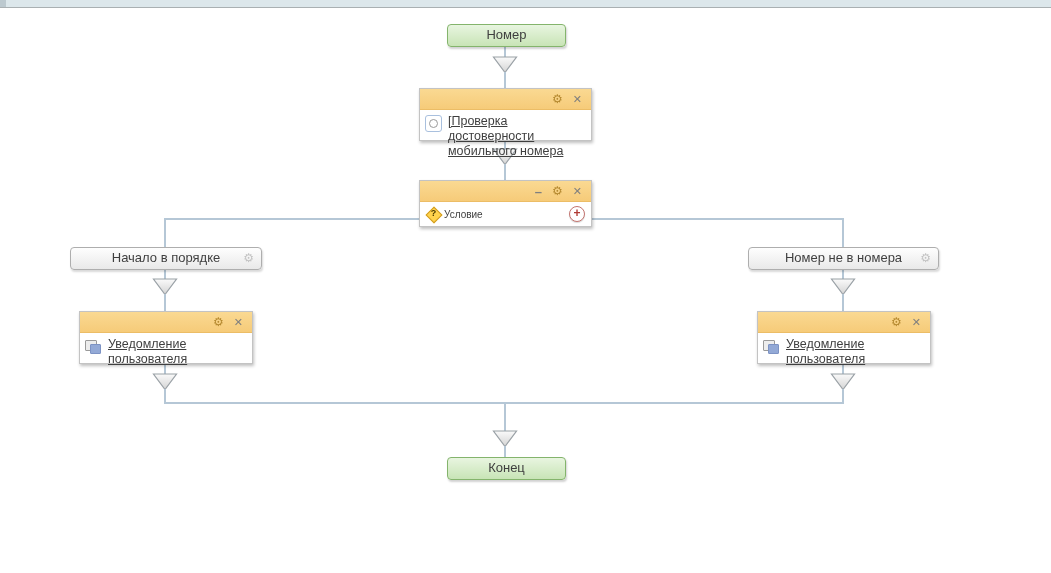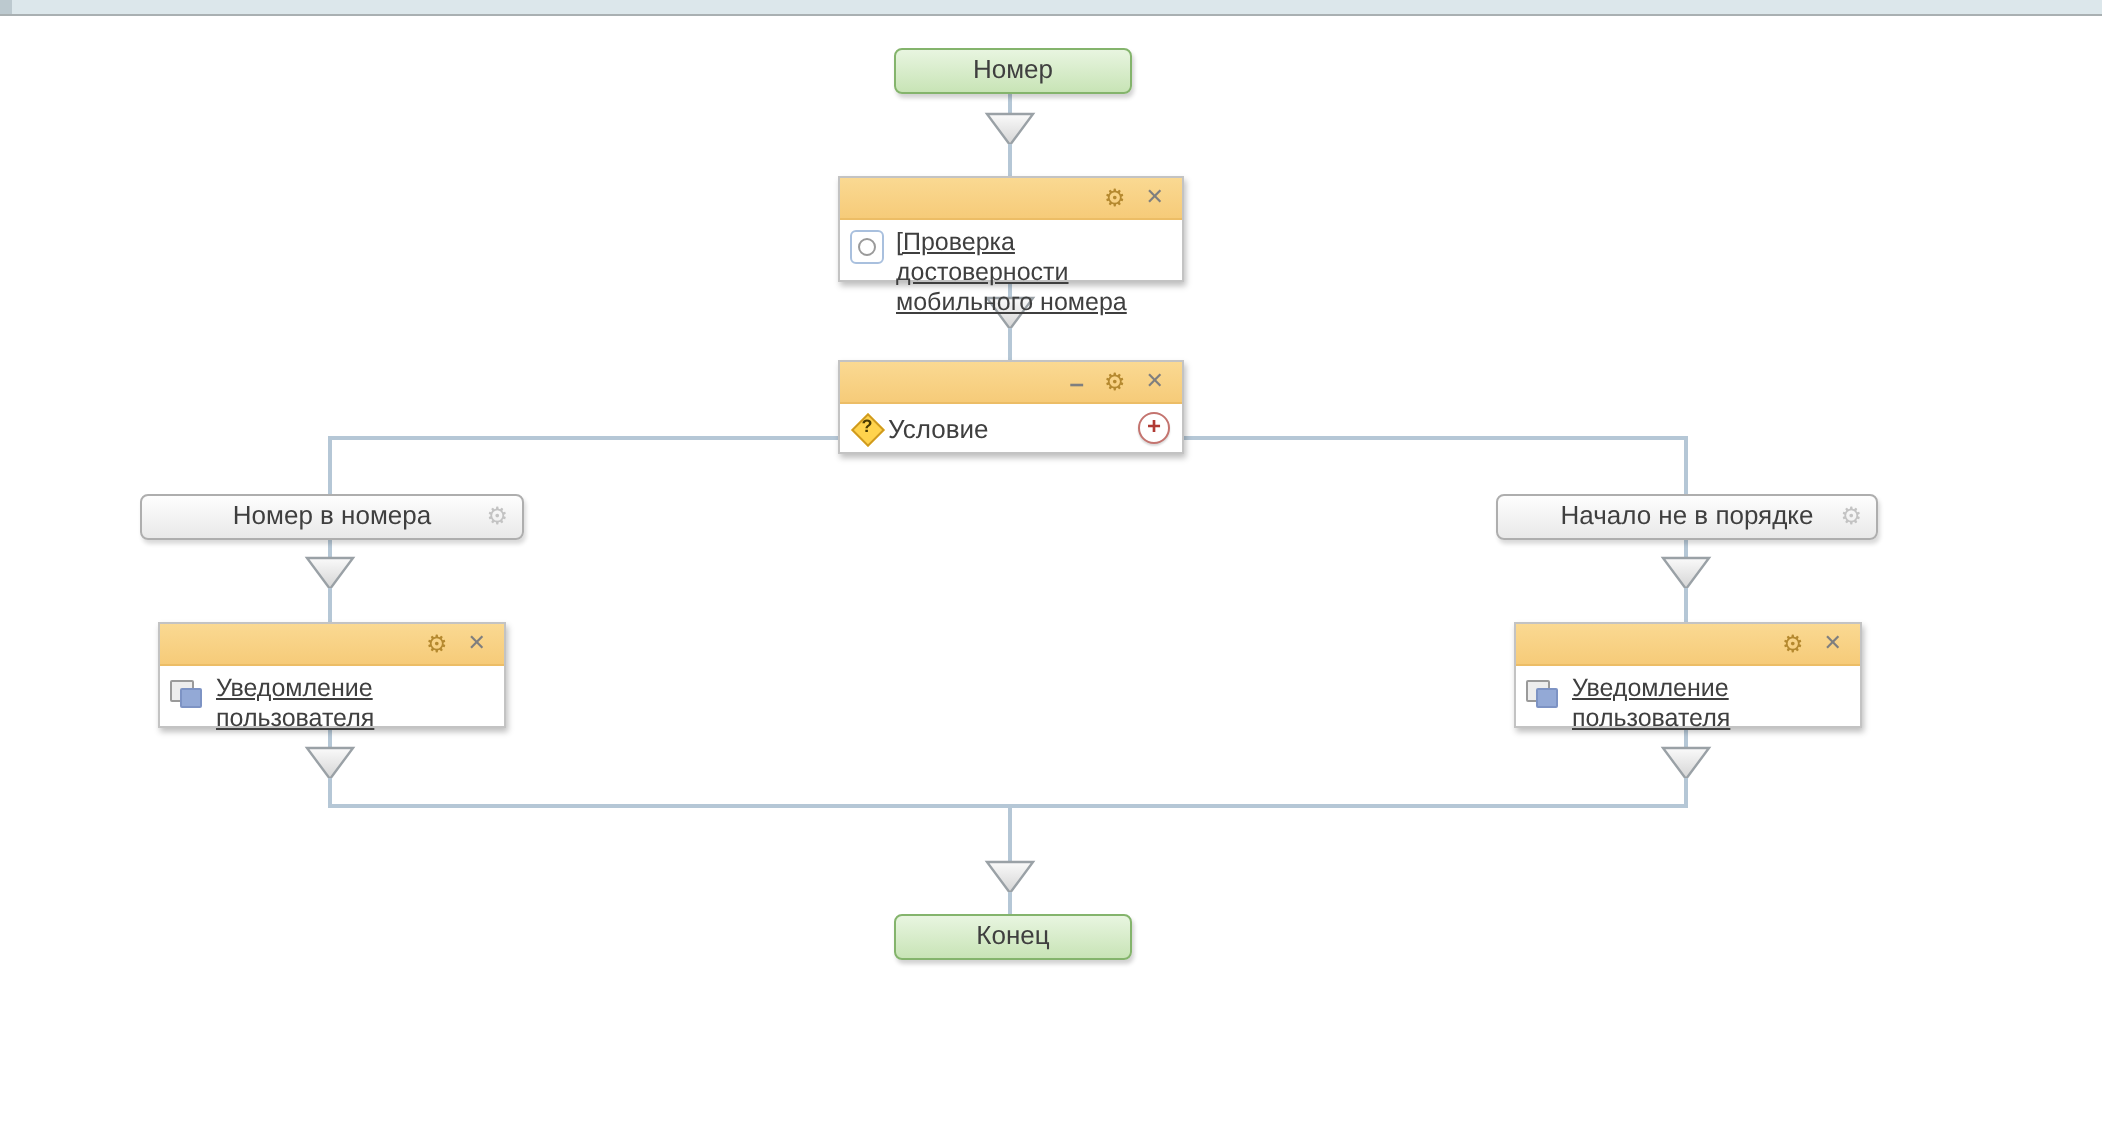--- a/index.html
+++ b/index.html
@@ -28,21 +28,21 @@
     border-bottom:1px solid #ecbd66;display:flex;justify-content:flex-end;align-items:center;gap:10px;padding:0 9px;}
   .hicon{font-size:12px;line-height:20px;cursor:pointer;}
   .gear{color:#b5892f;}
   .close{color:#7f7f7f;font-size:11px;font-weight:bold;}
   .minim{color:#7f7f7f;font-weight:bold;font-size:13px;line-height:17px;}
   .task-body{display:flex;align-items:flex-start;padding:3px 4px 0 5px;}
   .task-text{font-size:12.5px;line-height:15px;color:var(--text,#3f3f3f);white-space:pre-line;margin-left:6px;padding-top:1px;text-decoration:underline;}
 
   
   .cond-body{display:flex;align-items:center;height:24px;padding:0 6px 0 5px;position:relative;}
-  .cond-label{font-size:13px;color:var(--text,#3f3f3f);margin-left:2px;}
+  .cond-label{font-size:10px;color:var(--text,#3f3f3f);margin-left:2px;}
   .plus-btn{position:absolute;right:6px;top:50%;transform:translateY(-50%);width:14px;height:14px;
     border:1px solid #c4746f;border-radius:50%;color:#b03a34;font-size:12px;line-height:13px;text-align:center;
     font-weight:bold;background:#fff;cursor:pointer;box-shadow:0 1px 1px rgba(0,0,0,.15);}
   .diamond-wrap{position:relative;width:17px;height:17px;flex:0 0 auto;}
   .diamond{position:absolute;left:3px;top:3px;width:10px;height:10px;background:#ffd34d;border:1px solid #cf9a1f;transform:rotate(45deg);}
   .diamond-q{position:absolute;left:0;top:2px;width:17px;text-align:center;font-size:9px;font-weight:bold;color:#4a3a00;}
 
   
   .branch{position:absolute;height:21px;border:1px solid #aeaeae;border-radius:4px;
     background:linear-gradient(#fefefe,#e9e9e9);text-align:center;line-height:20px;font-size:13px;
@@ -147,25 +147,25 @@
       <span class="diamond-wrap">
         <i class="diamond"></i>
         <b class="diamond-q">?</b>
       </span>
       <span class="cond-label">Условие</span>
       <span class="plus-btn">+</span>
     </div>
   </div>
 
   <div class="branch" style="left:70px;top:247px;width:190px">
-    <span>Номер в номера</span>
+    <span>Начало в порядке</span>
     <span class="branch-gear">⚙</span>
   </div>
   <div class="branch" style="left:748px;top:247px;width:189px">
-    <span>Начало не в порядке</span>
+    <span>Номер не в номера</span>
     <span class="branch-gear">⚙</span>
   </div>
 
   <div class="task-box" style="left:79px;top:311px;width:172px;height:51px">
     <div class="task-header">
       <span class="hicon gear">⚙</span>
       <span class="hicon close">✕</span>
     </div>
     <div class="task-body">
       <span class="notify-icon">

